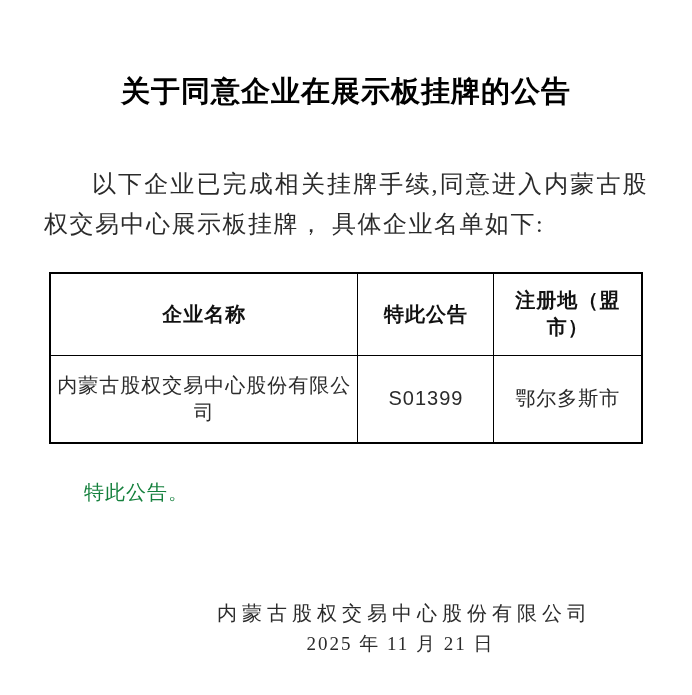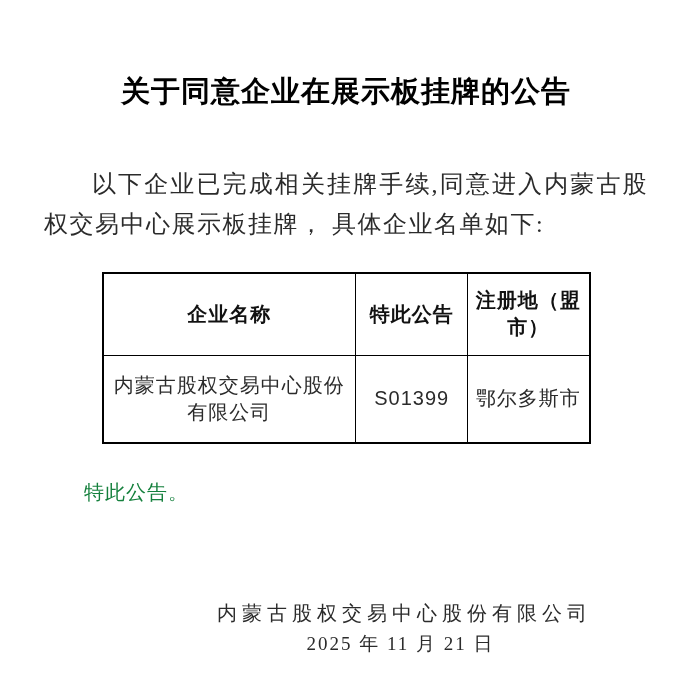--- a/index.html
+++ b/index.html
@@ -35,21 +35,21 @@
   .intro {
     margin: 54px 0 0 0;
     font-size: 24px;
     line-height: 40px;
     letter-spacing: 1.5px;
     text-indent: 2em;
     text-align: justify;
     color: #2b2b2b;
   }
   .listing-table {
-    width: 489px;
+    width: 594px;
     margin: 28px auto 0 auto;
     border-collapse: collapse;
     table-layout: fixed;
     border: 2px solid #000000;
   }
   .listing-table th,
   .listing-table td {
     border: 1px solid #000000;
     text-align: center;
     vertical-align: middle;

